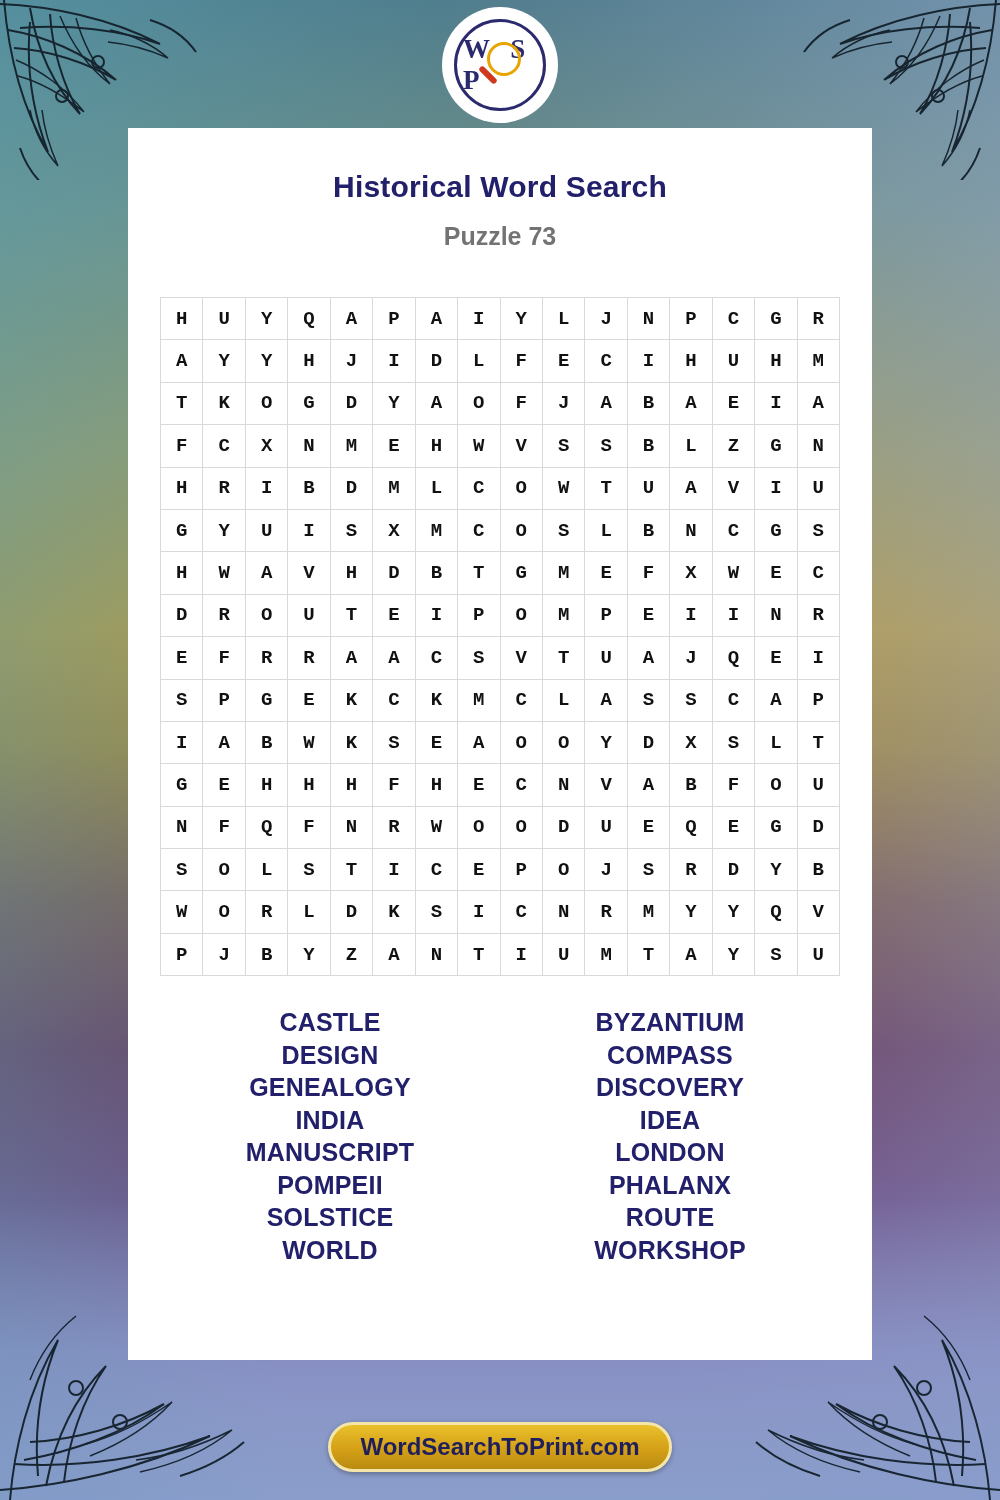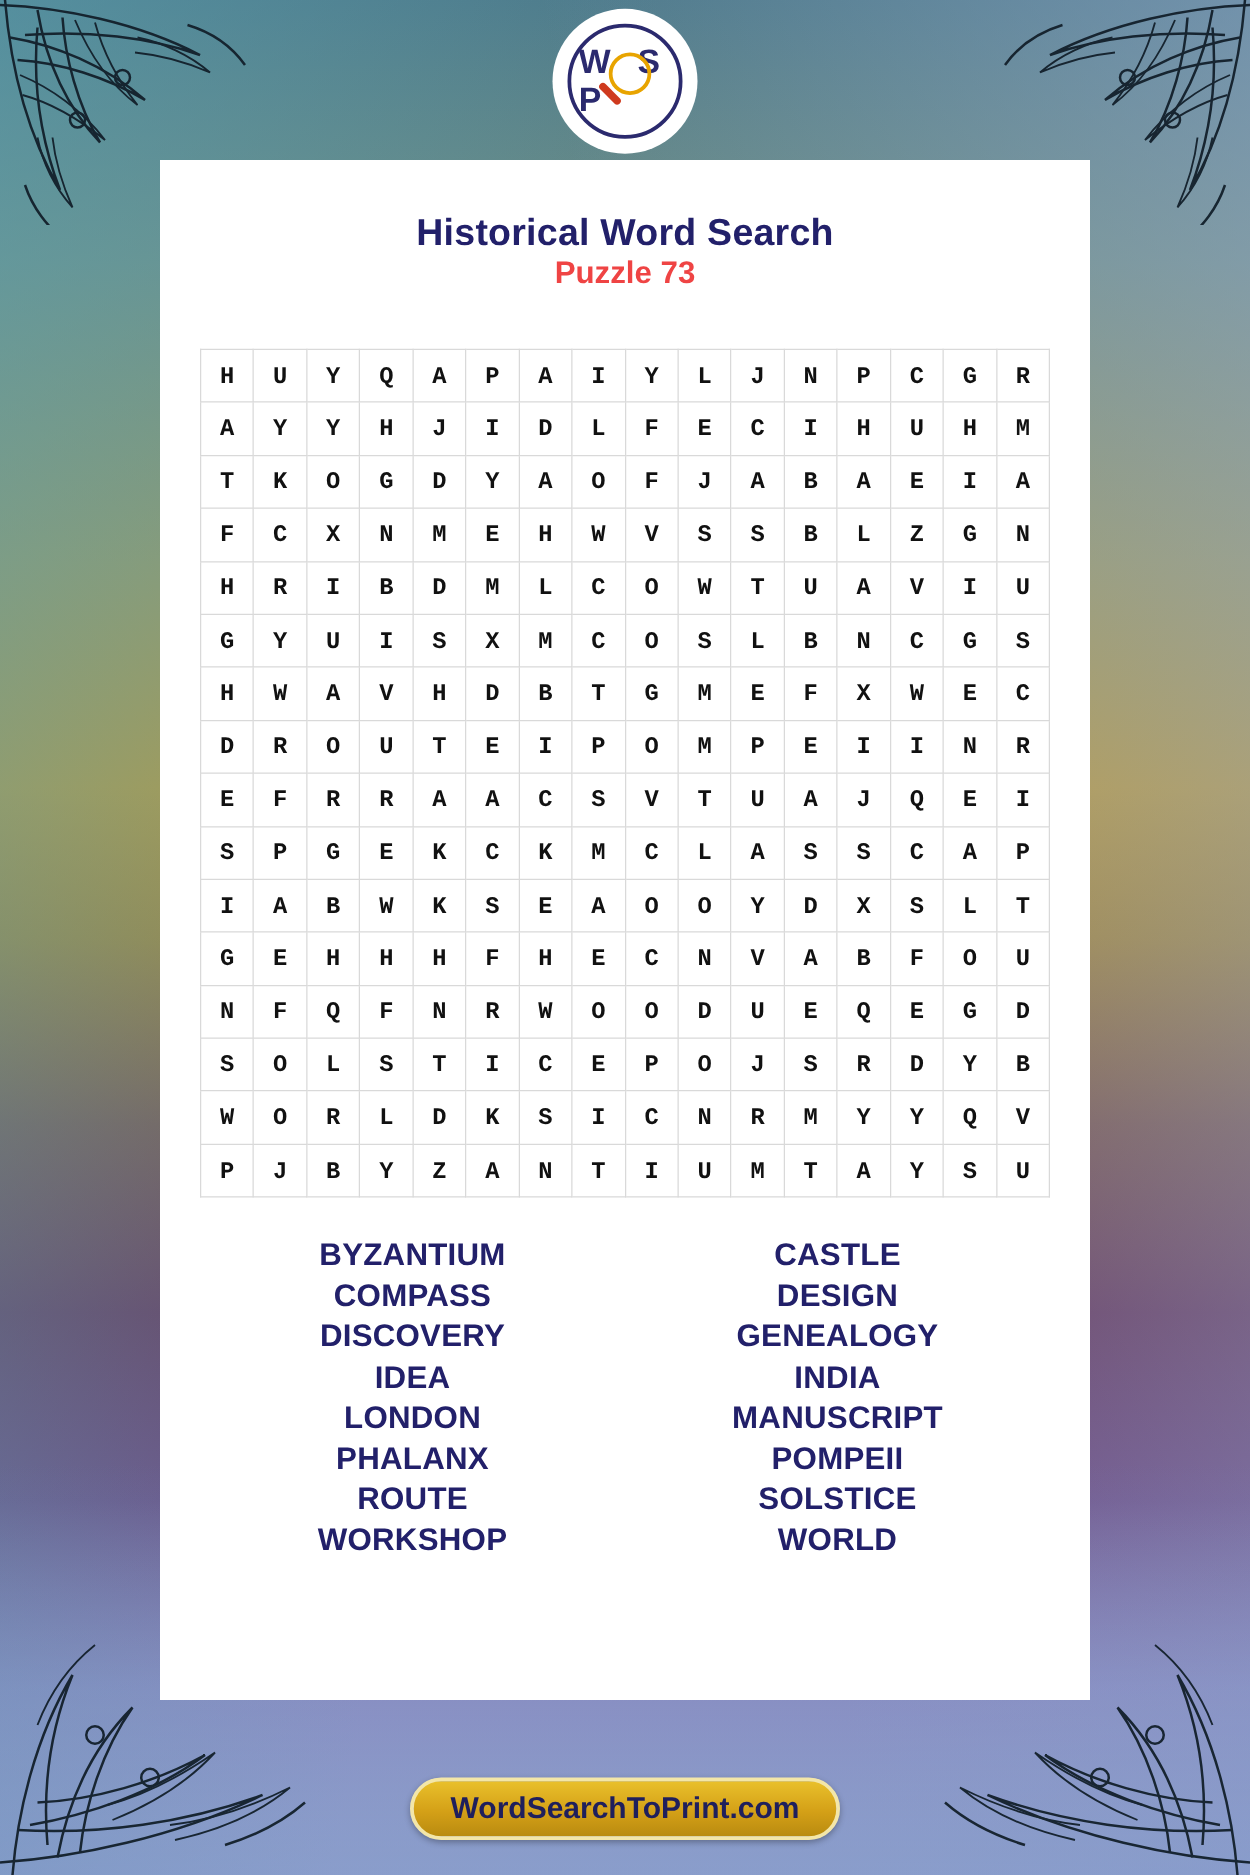--- a/index.html
+++ b/index.html
@@ -88,21 +88,21 @@
     width: 92px;
     height: 92px;
     border-radius: 50%;
     border: 3px solid #2b2a6e;
     position: relative;
     display: flex;
     align-items: center;
     justify-content: center;
   }
   .logo-letters {
-    font-family: Liberation Sans, sans-serif;
+    font-family: Liberation Serif, serif;
     font-weight: bold;
     font-size: 27px;
     color: #2b2a6e;
     letter-spacing: 7px;
     margin-left: 6px;
   }
   .logo-lens {
     position: absolute;
     left: 30px;
     top: 20px;
@@ -127,23 +127,24 @@
   .title {
     text-align: center;
     color: #22206a;
     font-size: 30px;
     font-weight: bold;
     margin-top: 42px;
     letter-spacing: 0.2px;
   }
   .subtitle {
     text-align: center;
-    color: #ef4444;
+    color: #737373;
     font-size: 25px;
     font-weight: bold;
+    margin-top: 18px;
   }
 
   
   .grid-wrap {
     margin: 46px auto 0 auto;
     width: 680px;
   }
   table.puzzle {
     border-collapse: collapse;
     width: 680px;
@@ -580,38 +581,38 @@
             <td>A</td>
             <td>Y</td>
             <td>S</td>
             <td>U</td>
           </tr>
         </tbody>
     </table>
   </div>
 
   <div class="words">
+    <div class="words-col" id="words-right">
+        <div class="word">CASTLE</div>
+        <div class="word">DESIGN</div>
+        <div class="word">GENEALOGY</div>
+        <div class="word">INDIA</div>
+        <div class="word">MANUSCRIPT</div>
+        <div class="word">POMPEII</div>
+        <div class="word">SOLSTICE</div>
+        <div class="word">WORLD</div>
+      </div>
     <div class="words-col" id="words-left">
         <div class="word">BYZANTIUM</div>
         <div class="word">COMPASS</div>
         <div class="word">DISCOVERY</div>
         <div class="word">IDEA</div>
         <div class="word">LONDON</div>
         <div class="word">PHALANX</div>
         <div class="word">ROUTE</div>
         <div class="word">WORKSHOP</div>
       </div>
-    <div class="words-col" id="words-right">
-        <div class="word">CASTLE</div>
-        <div class="word">DESIGN</div>
-        <div class="word">GENEALOGY</div>
-        <div class="word">INDIA</div>
-        <div class="word">MANUSCRIPT</div>
-        <div class="word">POMPEII</div>
-        <div class="word">SOLSTICE</div>
-        <div class="word">WORLD</div>
-      </div>
   </div>
 </div>
 
 <div class="footer-pill">
   <span>WordSearchToPrint.com</span>
 </div>
 
 </body></html>

